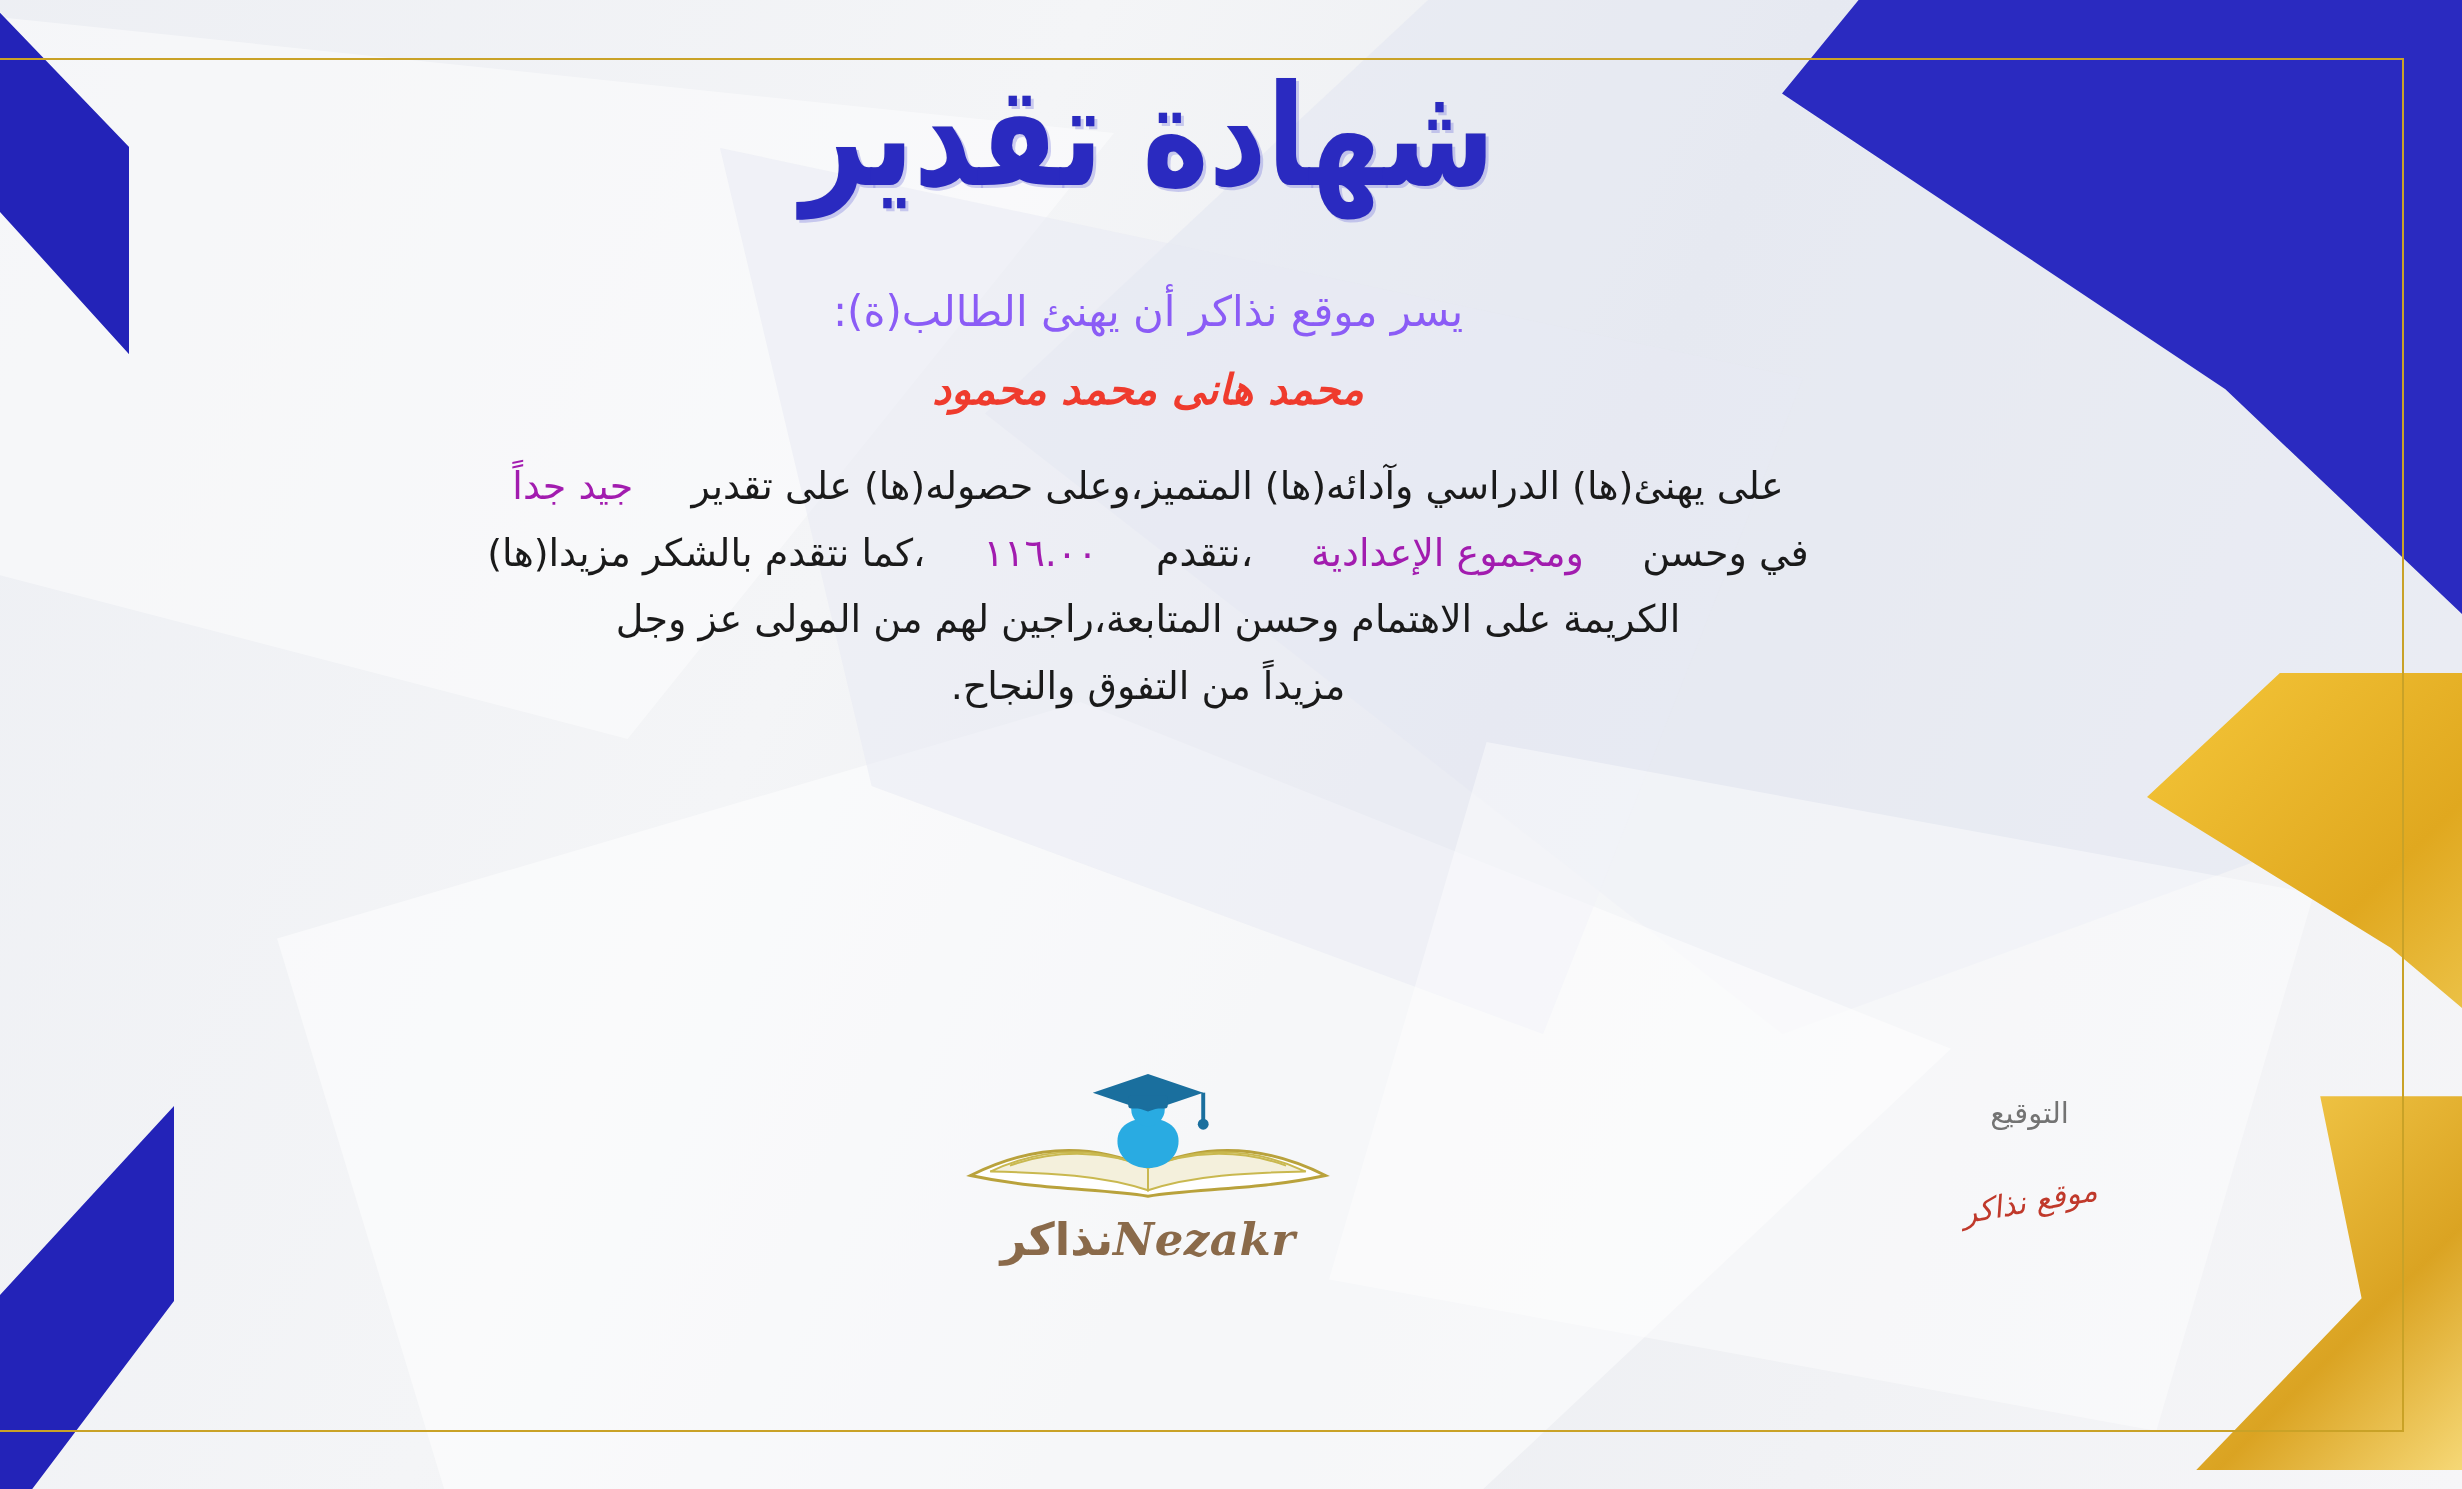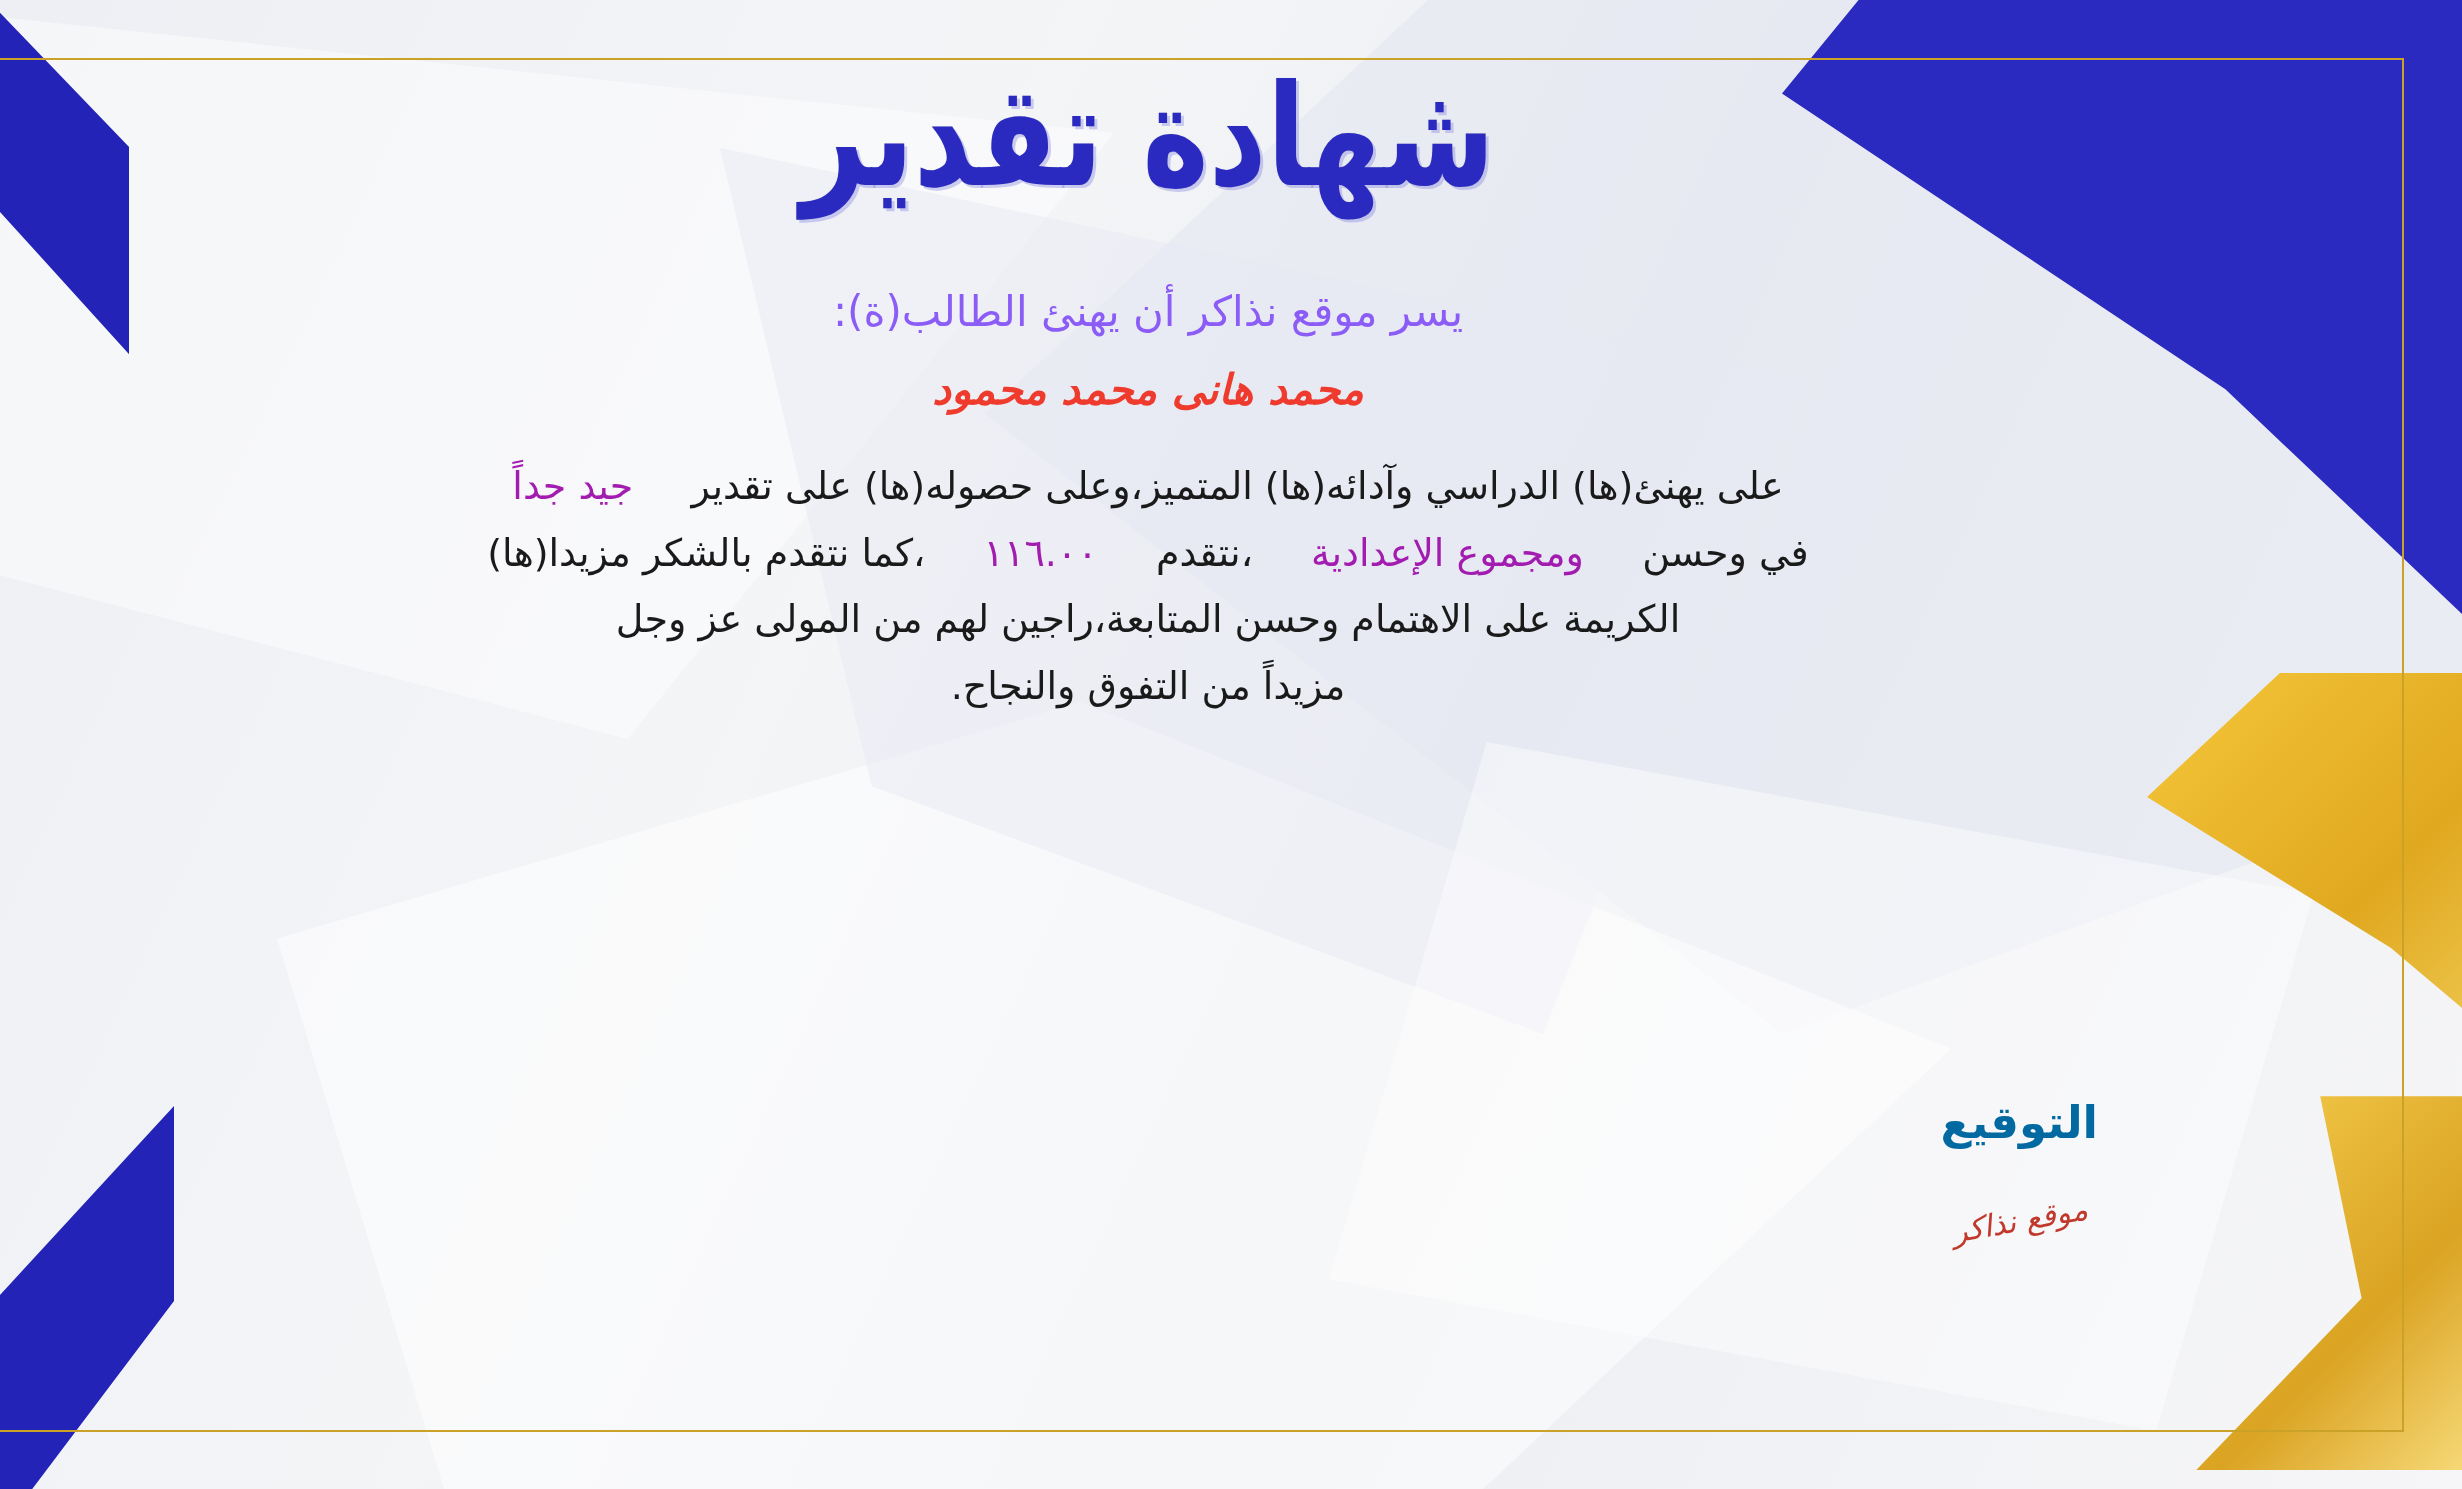--- a/index.html
+++ b/index.html
@@ -175,23 +175,23 @@
     bottom: 89px;
     height: 305px;
   }
   .signature-block {
     position: absolute;
     right: 364px;
     top: 0;
     text-align: center;
   }
   .signature-label {
-    font-size: 45px;
-    color: #0369a1;
-    font-weight: 700;
+    font-size: 29px;
+    color: #737373;
+    font-weight: 400;
   }
   .signature-mark {
     margin-top: 54px;
     font-size: 30.5px;
     color: #c0392b;
     font-style: italic;
     transform: rotate(-10deg);
     font-family: "DejaVu Serif", serif;
   }
 
@@ -275,17 +275,41 @@
     </div>
   </div>
 
   <div class="footer">
 
     <div class="signature-block">
       <div class="signature-label">التوقيع</div>
       <div class="signature-mark">موقع نذاكر</div>
     </div>
 
+    <div class="logo-block">
+      <div class="logo-mark">
+        <svg viewBox="0 0 860 290" width="424" height="143" xmlns="http://www.w3.org/2000/svg">
+
+          <path d="M70 220 C210 150 330 160 430 205 C530 160 650 150 790 220 C650 250 530 246 430 262 C330 246 210 250 70 220 Z" fill="#ffffff" stroke="#b9a23c" stroke-width="6"></path>
+          <path d="M110 212 C230 156 340 166 430 205 L430 250 C340 220 230 214 110 212 Z" fill="#f4f0dc" stroke="#c9b84f" stroke-width="4"></path>
+          <path d="M750 212 C630 156 520 166 430 205 L430 250 C520 220 630 214 750 212 Z" fill="#f4f0dc" stroke="#c9b84f" stroke-width="4"></path>
+          <path d="M150 200 C250 164 350 172 425 202" fill="none" stroke="#c9b84f" stroke-width="4"></path>
+          <path d="M710 200 C610 164 510 172 435 202" fill="none" stroke="#c9b84f" stroke-width="4"></path>
+
+          <path d="M430 205 C395 205 368 182 368 150 C368 120 395 104 430 104 C465 104 492 120 492 150 C492 182 465 205 430 205 Z" fill="#29abe2"></path>
+
+          <circle cx="430" cy="86" r="34" fill="#29abe2"></circle>
+
+          <path d="M318 52 L430 14 L542 52 L430 90 Z" fill="#1a6f9e"></path>
+          <rect x="390" y="58" width="80" height="26" rx="6" fill="#1a6f9e"></rect>
+          <path d="M542 52 L542 110" stroke="#1a6f9e" stroke-width="8" fill="none"></path>
+          <circle cx="542" cy="116" r="11" fill="#1a6f9e"></circle>
+        </svg>
+      </div>
+      <div class="logo-name">
+        <span class="latin">Nezakr</span><span>نذاكر</span>
+      </div>
+    </div>
 
   </div>
 
 </div>
 
 
 </body></html>

